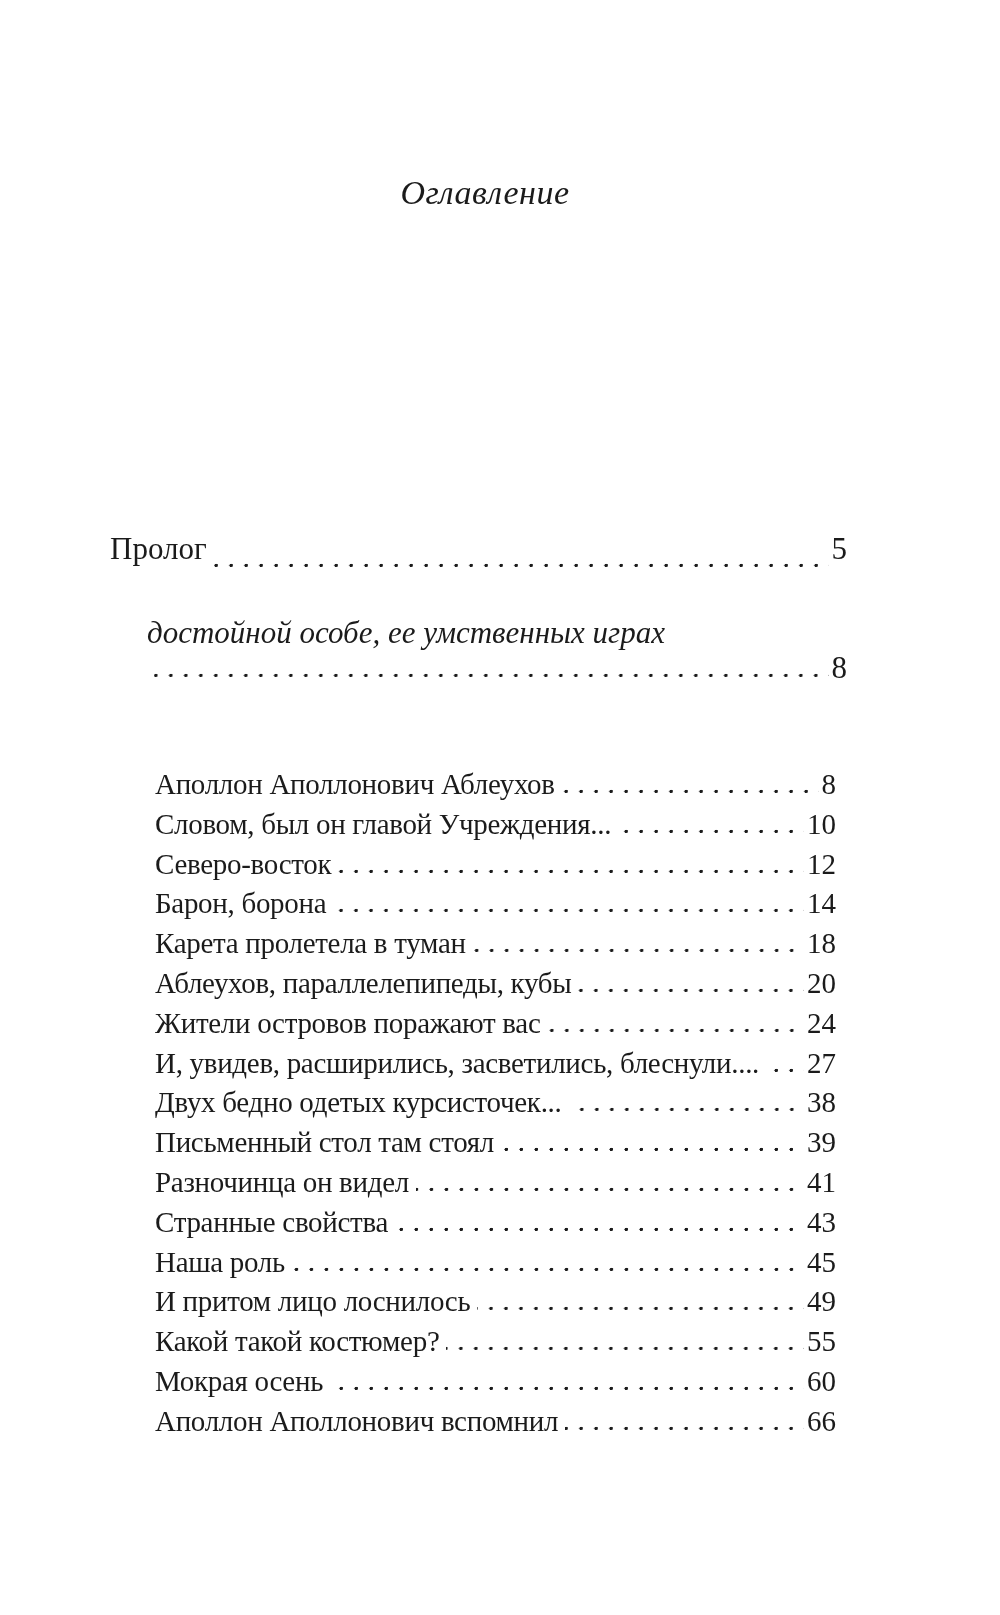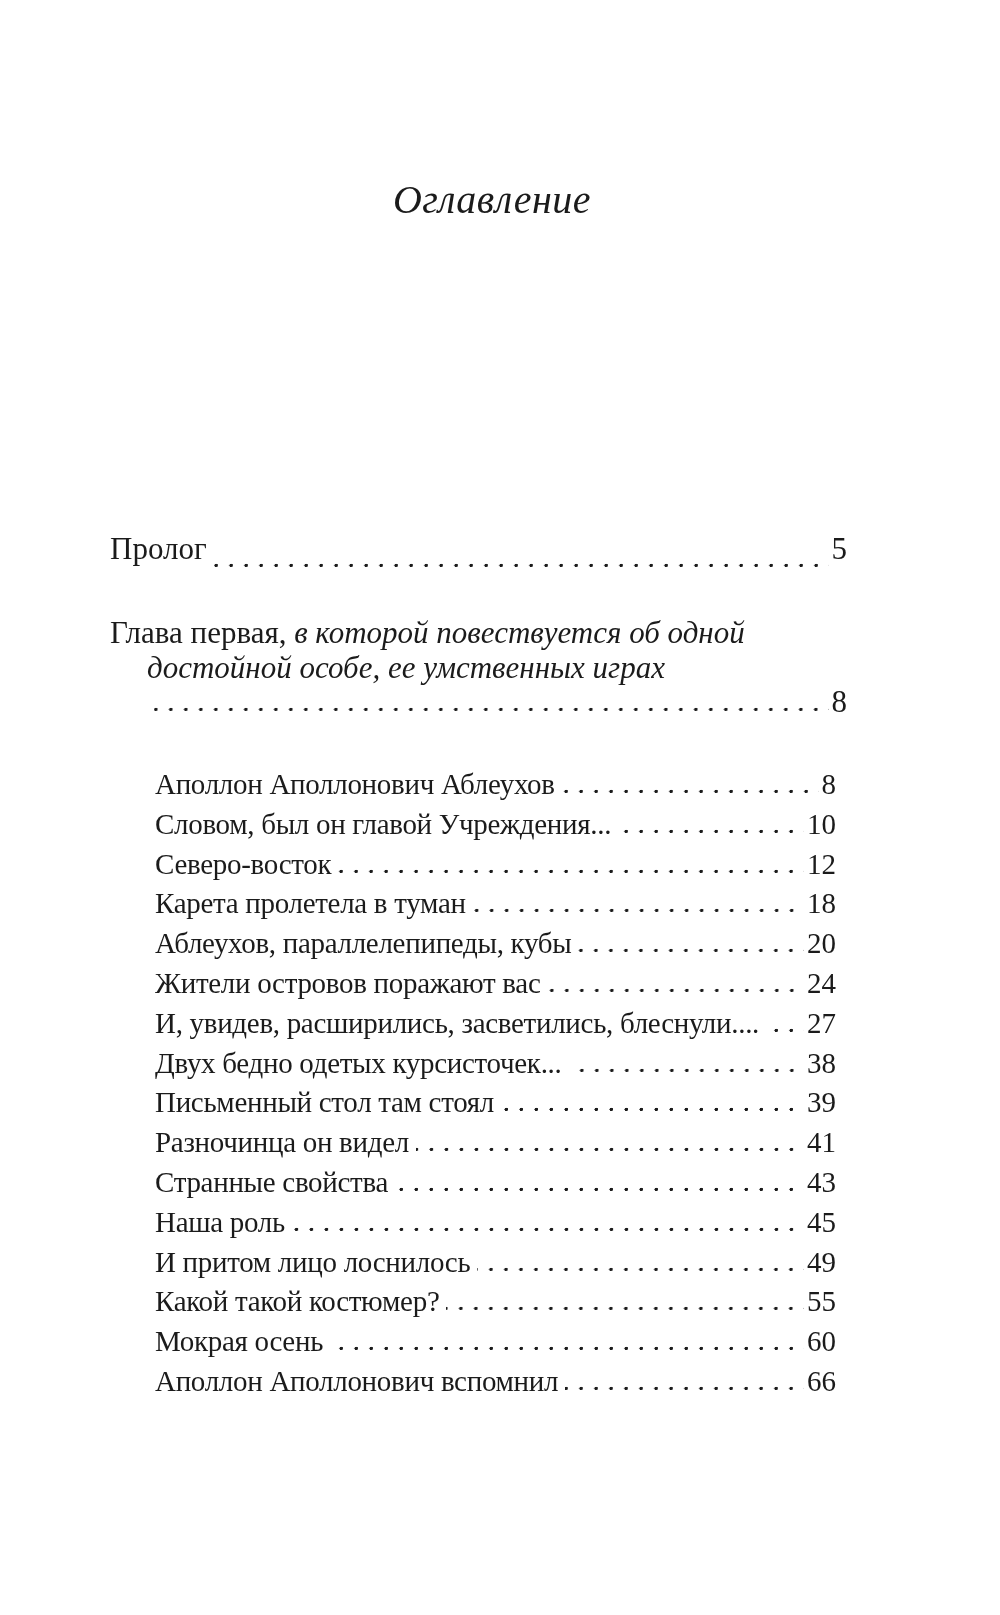--- a/index.html
+++ b/index.html
@@ -10,23 +10,23 @@
     background: #ffffff;
     overflow: hidden;
     font-family: "Liberation Serif", "DejaVu Serif", serif;
     color: #1b1b1b;
   }
   .title {
     position: absolute;
     top: 160px;
     left: 111px;
     width: 730px;
-    margin: 16px;
+    margin: 9px;
     text-align: center;
-    font-size: 40px;
+    font-size: 34px;
     line-height: 48px;
     font-weight: normal;
     font-style: italic;
     letter-spacing: 0.5px;
   }
   .row { display: flex; align-items: baseline; }
   .label { white-space: nowrap; }
   .pagenum { white-space: nowrap; }
   .leader {
     flex: 1 1 auto;
@@ -80,21 +80,20 @@
 
   <h1 class="title">Оглавление</h1>
 
   <div class="row prologue-row">
     <span class="label">Пролог</span>
     <span class="leader"></span>
     <span class="pagenum">5</span>
   </div>
 
   <div class="chapter">
-    <div class="ch-line1"><span>Глава первая,</span><span class="italic"> в которой повествуется об одной</span></div>
     <div class="ch-indent italic">достойной особе, ее умственных играх</div>
     <div class="ch-indent ch-line3">
       <span class="leader"></span>
       <span class="pagenum">8</span>
     </div>
   </div>
 
   <div class="entries">
       <div class="row entry">
         <span class="label">Аполлон Аполлонович Аблеухов</span>
@@ -103,20 +102,25 @@
       </div>
       <div class="row entry">
         <span class="label">Словом, был он главой Учреждения...</span>
         <span class="leader"></span>
         <span class="pagenum">10</span>
       </div>
       <div class="row entry">
         <span class="label">Северо-восток</span>
         <span class="leader"></span>
         <span class="pagenum">12</span>
+      </div>
+      <div class="row entry">
+        <span class="label">Барон, борона</span>
+        <span class="leader"></span>
+        <span class="pagenum">14</span>
       </div>
       <div class="row entry">
         <span class="label">Карета пролетела в туман</span>
         <span class="leader"></span>
         <span class="pagenum">18</span>
       </div>
       <div class="row entry">
         <span class="label">Аблеухов, параллелепипеды, кубы</span>
         <span class="leader"></span>
         <span class="pagenum">20</span>

